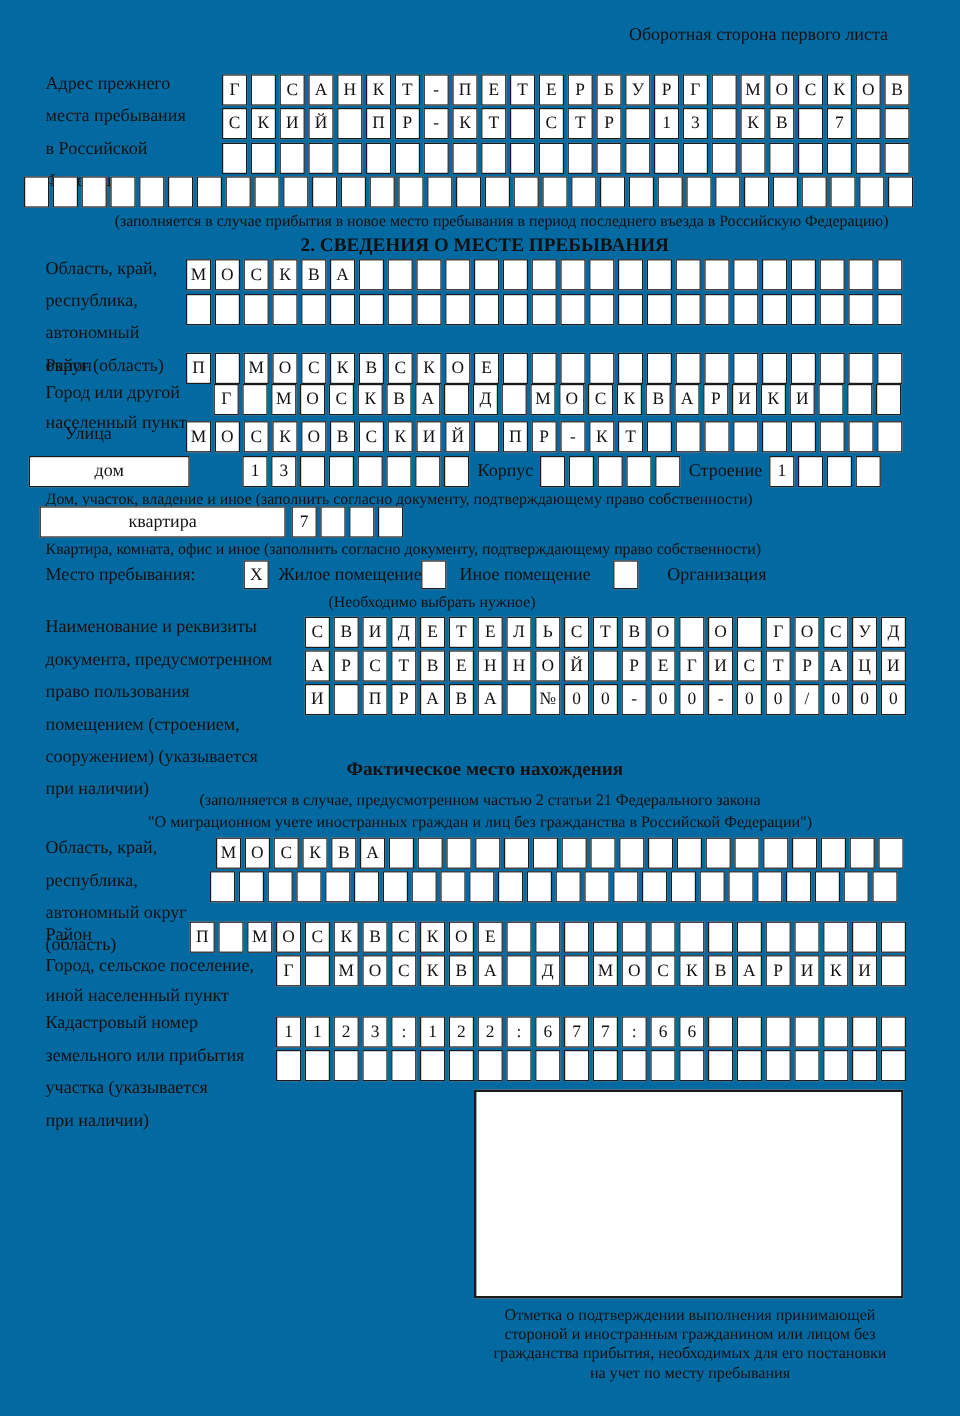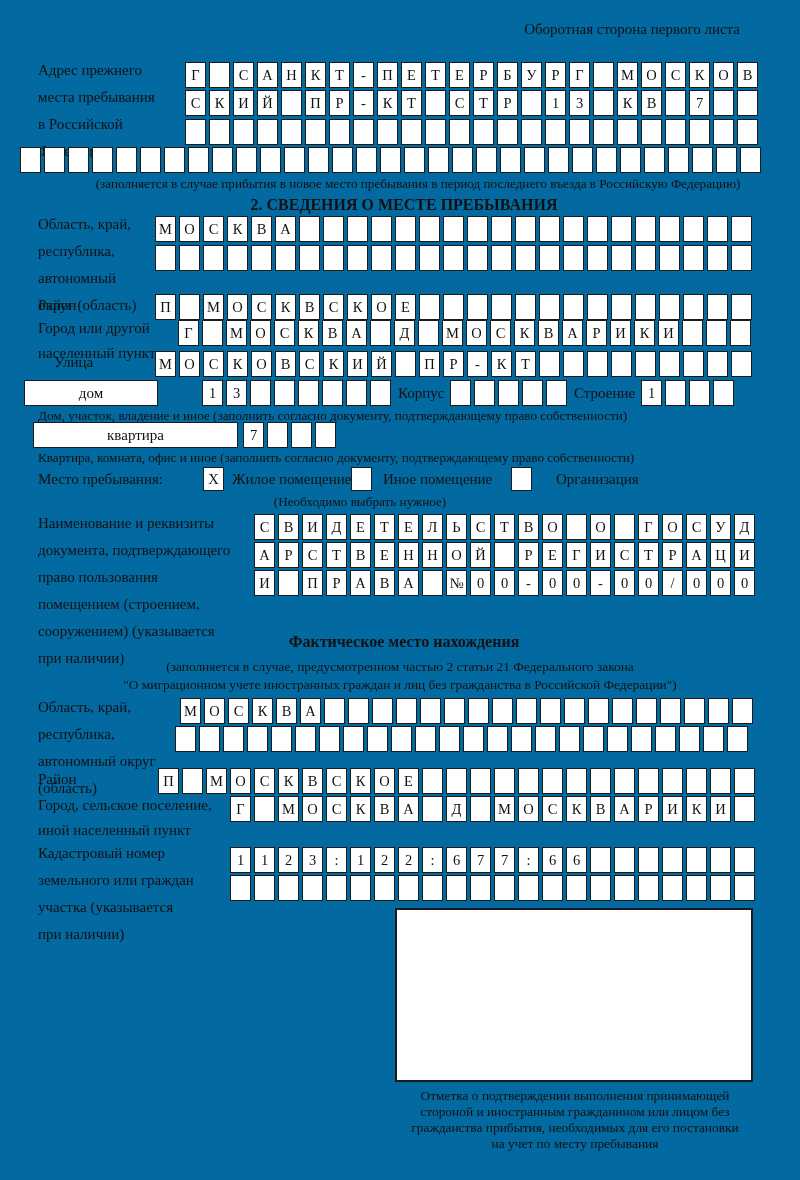--- a/index.html
+++ b/index.html
@@ -349,21 +349,21 @@
   <div class="abs checkbox" style="left:203px;top:467px;">X</div>
   <div class="abs lbl" style="left:232px;top:467px;line-height:24px;">Жилое помещение</div>
   <div class="abs checkbox" style="left:351px;top:467px;"></div>
   <div class="abs lbl" style="left:383px;top:467px;line-height:24px;">Иное помещение</div>
   <div class="abs checkbox" style="left:511px;top:467px;"></div>
   <div class="abs lbl" style="left:556px;top:467px;line-height:24px;text-align:center;">Организация</div>
   <div class="abs cap center" style="left:160px;top:494px;width:400px;">(Необходимо выбрать нужное)</div>
 
   <div class="abs" style="left:38px;top:510px;">
     <div class="lbl">Наименование и реквизиты</div>
-    <div class="lbl">документа, подтверждающего</div>
+    <div class="lbl">документа, предусмотренном</div>
     <div class="lbl">право пользования</div>
     <div class="lbl">помещением (строением,</div>
     <div class="lbl">сооружением) (указывается</div>
     <div class="lbl">при наличии)</div>
   </div>
   <div class="abs cellrow" style="left:254px;top:514px;">
       <div class="cell">С</div>
       <div class="cell">В</div>
       <div class="cell">И</div>
       <div class="cell">Д</div>
@@ -548,21 +548,21 @@
       <div class="cell">А</div>
       <div class="cell">Р</div>
       <div class="cell">И</div>
       <div class="cell">К</div>
       <div class="cell">И</div>
       <div class="cell"></div>
     </div>
 
   <div class="abs" style="left:38px;top:840px;">
     <div class="lbl">Кадастровый номер</div>
-    <div class="lbl">земельного или граждан</div>
+    <div class="lbl">земельного или прибытия</div>
     <div class="lbl">участка (указывается</div>
     <div class="lbl">при наличии)</div>
   </div>
   <div class="abs cellrow" style="left:230px;top:847px;">
       <div class="cell">1</div>
       <div class="cell">1</div>
       <div class="cell">2</div>
       <div class="cell">3</div>
       <div class="cell">:</div>
       <div class="cell">1</div>

